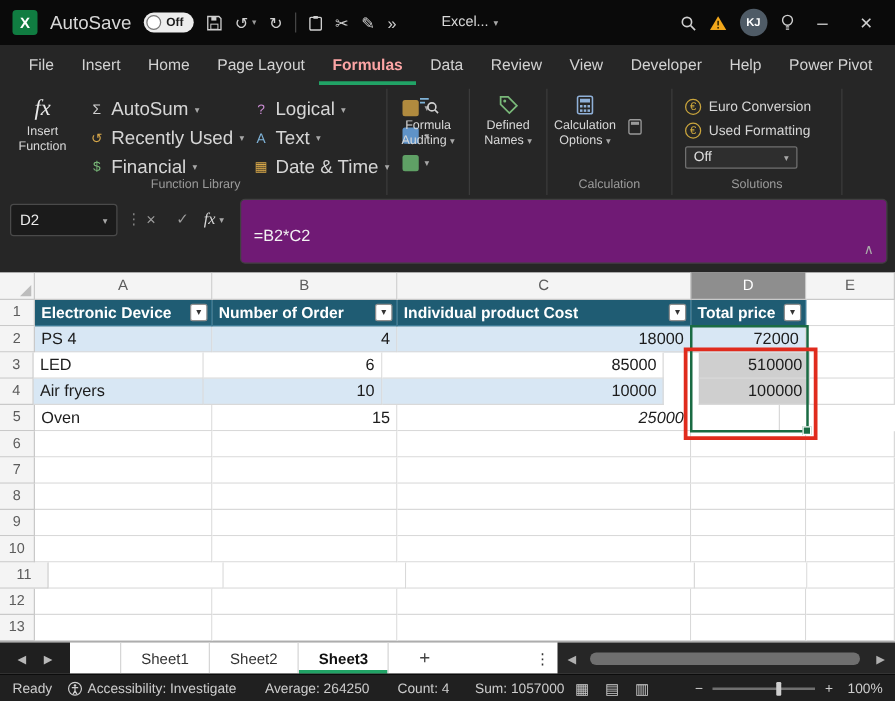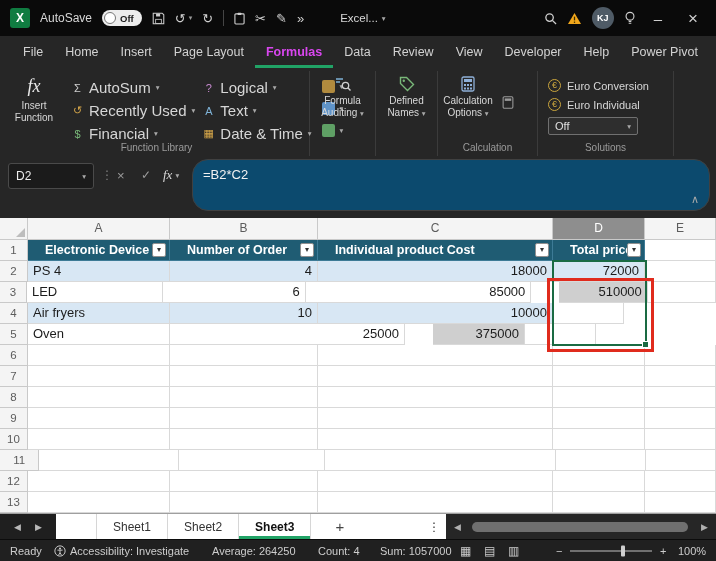--- a/index.html
+++ b/index.html
@@ -5,40 +5,40 @@
 <style>
   html,body{margin:0;padding:0;background:#3a3a3a;}
   .app{position:relative;width:716px;height:561px;overflow:hidden;background:#262626;
        font-family:"Liberation Sans",sans-serif;-webkit-font-smoothing:antialiased;}
 
   
   .titlebar{position:absolute;top:0;left:0;right:0;height:36px;background:#0a0a0a;
             display:flex;align-items:center;gap:10px;padding:0 10px;box-sizing:border-box;color:#d8d8d8;}
   .excel-logo{width:20px;height:20px;border-radius:3px;background:#107C41;color:#fff;font-size:12px;
               font-weight:bold;display:flex;align-items:center;justify-content:center;flex:0 0 auto;}
-  .tb-label{font-size:12px;}
+  .tb-label{font-size:15px;}
   .autosave-toggle{display:flex;align-items:center;gap:4px;background:#ededed;border-radius:9px;height:16px;
                    padding:0 8px 0 2px;flex:0 0 auto;}
   .autosave-toggle .knob{width:12px;height:12px;border-radius:50%;background:#fff;border:1px solid #777;box-sizing:border-box;}
   .autosave-toggle .state{font-size:9.5px;color:#1a1a1a;font-weight:bold;}
   .tb-ico{font-size:13px;line-height:1;color:#cfcfcf;display:inline-flex;align-items:center;}
   .tiny-arrow{font-size:7px;color:#9a9a9a;margin-left:-7px;}
   .tb-sep{width:1px;height:16px;background:#454545;}
   .tb-app-label{font-size:11.5px;margin-left:26px;display:inline-flex;gap:4px;align-items:center;color:#d8d8d8;}
   .tb-spacer{flex:1;}
   .avatar{width:22px;height:22px;border-radius:50%;background:#4f5b66;color:#fff;font-size:9px;font-weight:bold;
           display:flex;align-items:center;justify-content:center;flex:0 0 auto;}
   .win{font-size:15px;padding:0 8px;}
   .win.close{font-size:17px;}
 
   
   .menubar{position:absolute;top:36px;left:0;right:0;height:32px;background:#262626;display:flex;
            align-items:stretch;padding-left:12px;box-sizing:border-box;}
   .rtab{font-size:12.5px;color:#d2d2d2;padding:0 11px;display:inline-flex;align-items:center;white-space:nowrap;}
-  .rtab.active{color:#d946ef;font-weight:bold;box-shadow:inset 0 -3px 0 var(--accent-green,#21A366);}
+  .rtab.active{color:#fca5a5;font-weight:bold;box-shadow:inset 0 -3px 0 var(--accent-green,#21A366);}
   .rtab.accent{color:var(--contextual-tab,#4DC083);}
   .mb-spacer{flex:1;}
 
   
   .ribbon{position:absolute;top:68px;left:0;right:0;height:88px;background:#262626;display:flex;
           box-sizing:border-box;padding:3px 2px 0 4px;}
   .rgroup{position:relative;height:100%;box-sizing:border-box;border-right:1px solid #3b3b3b;display:flex;align-items:flex-start;}
   .g-fl{width:306px;}.g-dn{width:62px;justify-content:center;}.g-fa{width:66px;justify-content:center;}
   .g-calc{width:100px;}.g-sol{width:136px;}
   .grp-lbl{position:absolute;bottom:3px;left:0;right:0;text-align:center;font-size:10px;color:#9b9b9b;}
@@ -66,37 +66,37 @@
   
   .formulabar{position:absolute;top:156px;left:0;right:0;height:62px;background:#262626;}
   .name-box{position:absolute;left:8px;top:7px;width:86px;height:26px;background:#1b1b1b;border:1px solid #4a4a4a;
             border-radius:3px;display:flex;align-items:center;justify-content:space-between;padding:0 7px;
             color:#eee;font-size:12px;box-sizing:border-box;}
   .fb-dots{position:absolute;left:101px;top:12px;color:#808080;font-size:12px;}
   .fb-ico{position:absolute;top:12px;color:#9b9b9b;font-size:13px;}
   .fb-cancel{left:117px;}.fb-enter{left:141px;font-size:12px;}
   .fb-fx{position:absolute;left:163px;top:11px;color:#d8d8d8;font-size:13px;display:flex;gap:3px;align-items:center;}
   .fb-fx i{font-style:italic;font-family:"Liberation Serif",serif;}
-  .formula-input{position:absolute;left:192px;right:6px;top:3px;bottom:7px;background:#0c4a6e;border:1px solid #404040;
-                 border-radius:16px;color:#f2f2f2;font-size:13px;padding:7px 10px;box-sizing:border-box;}
+  .formula-input{position:absolute;left:192px;right:6px;top:3px;bottom:7px;background:#701a75;border:1px solid #404040;
+                 border-radius:4px;color:#f2f2f2;font-size:13px;padding:21px 10px;box-sizing:border-box;}
   .fb-collapse{position:absolute;right:10px;bottom:4px;color:#aaa;font-size:11px;}
 
   
   #grid{position:absolute;top:218px;left:0;width:716px;height:295px;background:#fff;overflow:hidden;}
   .grid-row{display:flex;height:21px;}
   .grid-row.hdr-row{height:22px;}
   .cell{box-sizing:border-box;height:100%;border-right:1px solid #D9D9D9;border-bottom:1px solid #D9D9D9;
         font-size:13px;color:#1c1c1c;line-height:19px;overflow:hidden;white-space:nowrap;background:#fff;}
   .col-hdr{background:#F4F4F4;border-color:#C9C9C9;color:#5c5c5c;font-size:12px;text-align:center;line-height:21px;}
   .corner{background:#F4F4F4;border-color:#C9C9C9;position:relative;}
   .corner-tri{position:absolute;right:2px;bottom:2px;width:0;height:0;border-left:9px solid transparent;
               border-bottom:9px solid #BDBDBD;}
   .sel-col{background:#8E8E8E;color:#fff;}
   .row-hdr{background:#F4F4F4;border-color:#C9C9C9;color:#5c5c5c;font-size:11.5px;text-align:center;line-height:20px;}
-  .tbl-hdr{background:var(--table-header,#1F5C73);border-color:#3d7b96;color:#fff;position:relative;padding-left:17px;}
+  .tbl-hdr{background:var(--table-header,#1F5C73);border-color:#3d7b96;color:#fff;position:relative;padding-left:5px;}
   .th-label{font-size:12.5px;font-weight:bold;line-height:20px;}
   .filter-btn{position:absolute;right:3px;top:3px;width:14px;height:14px;background:#fff;border:1px solid #8f8f8f;
               border-radius:2px;font-size:8px;line-height:12px;text-align:center;color:#333;box-sizing:border-box;}
   .t-left{padding-left:5px;}
   .t-right{text-align:right;padding-right:5px;}
   .banded{background:var(--banded-row,#D8E7F4);}
   .active-cell{background:var(--banded-row,#D8E7F4);padding-left:38px;}
   .sel-gray{background:var(--selection-fill,#CFCFCF);margin-left:28px;}
   .sel-border{position:absolute;left:552px;top:42px;width:95px;height:86px;border:2px solid #1a6b43;
               box-sizing:border-box;pointer-events:none;z-index:3;}
@@ -196,22 +196,22 @@
           <circle cx="6" cy="6" r="4.5" fill="none" stroke="#cfcfcf" stroke-width="1.3"></circle>
           <path d="M4.5 12h3M4.5 14h3" stroke="#cfcfcf" stroke-width="1.2"></path>
         </svg>
     </span>
     <span class="tb-ico win">–</span>
     <span class="tb-ico win close">×</span>
   </header>
 
   <nav class="menubar">
     <span class="rtab">File</span>
+    <span class="rtab">Insert</span>
     <span class="rtab">Home</span>
-    <span class="rtab">Insert</span>
     <span class="rtab">Page Layout</span>
     <span class="rtab active">Formulas</span>
     <span class="rtab">Data</span>
     <span class="rtab">Review</span>
     <span class="rtab">View</span>
     <span class="rtab">Developer</span>
     <span class="rtab">Help</span>
     <span class="rtab">Power Pivot</span>
     <span class="rtab accent">Table Design</span>
     <div class="mb-spacer"></div>
@@ -332,21 +332,21 @@
     </div>
 
     <div class="rgroup g-sol">
       <div class="sol-col">
         <div class="sol-item">
           <span class="euro-ico">€</span>
           <span>Euro Conversion</span>
         </div>
         <div class="sol-item">
           <span class="euro-ico">€</span>
-          <span>Euro Individual</span>
+          <span>Used Formatting</span>
         </div>
         <div class="sol-dd">
           <span>Off</span>
           <span class="dd">▾</span>
         </div>
       </div>
       <span class="grp-lbl">Solutions</span>
     </div>
 
   </section>
@@ -403,27 +403,28 @@
           <div class="cell t-right" style="width: 148px;">6</div>
           <div class="cell t-right" style="width: 235px;">85000</div>
           <div class="cell t-right sel-gray" style="width: 92px;">510000</div>
           <div class="cell" style="width: 71px;"></div>
         </div>
         <div class="grid-row">
           <div class="cell row-hdr" style="width: 28px;">4</div>
           <div class="cell t-left banded" style="width: 142px;">Air fryers</div>
           <div class="cell t-right banded" style="width: 148px;">10</div>
           <div class="cell t-right banded" style="width: 235px;">10000</div>
+          <div class="cell t-right banded sel-gray" style="width: 92px;">100000</div>
           <div class="cell" style="width: 71px;"></div>
         </div>
         <div class="grid-row">
           <div class="cell row-hdr" style="width: 28px;">5</div>
           <div class="cell t-left" style="width: 142px;">Oven</div>
-          <div class="cell t-right" style="width: 235px;">25000</div>
-          <div class="cell t-right sel-gray" style="width: 92px;">375000</div>
+          <div class="cell t-right" style="width: 148px;">15</div>
+          <div class="cell t-right" style="width: 235px; font-style: italic;">25000</div>
           <div class="cell" style="width: 71px;"></div>
         </div>
         <div class="grid-row">
           <div class="cell row-hdr" style="width: 28px;">6</div>
           <div class="cell" style="width: 142px;"></div>
           <div class="cell" style="width: 148px;"></div>
           <div class="cell" style="width: 235px;"></div>
           <div class="cell" style="width: 92px;"></div>
           <div class="cell" style="width: 71px;"></div>
         </div>

